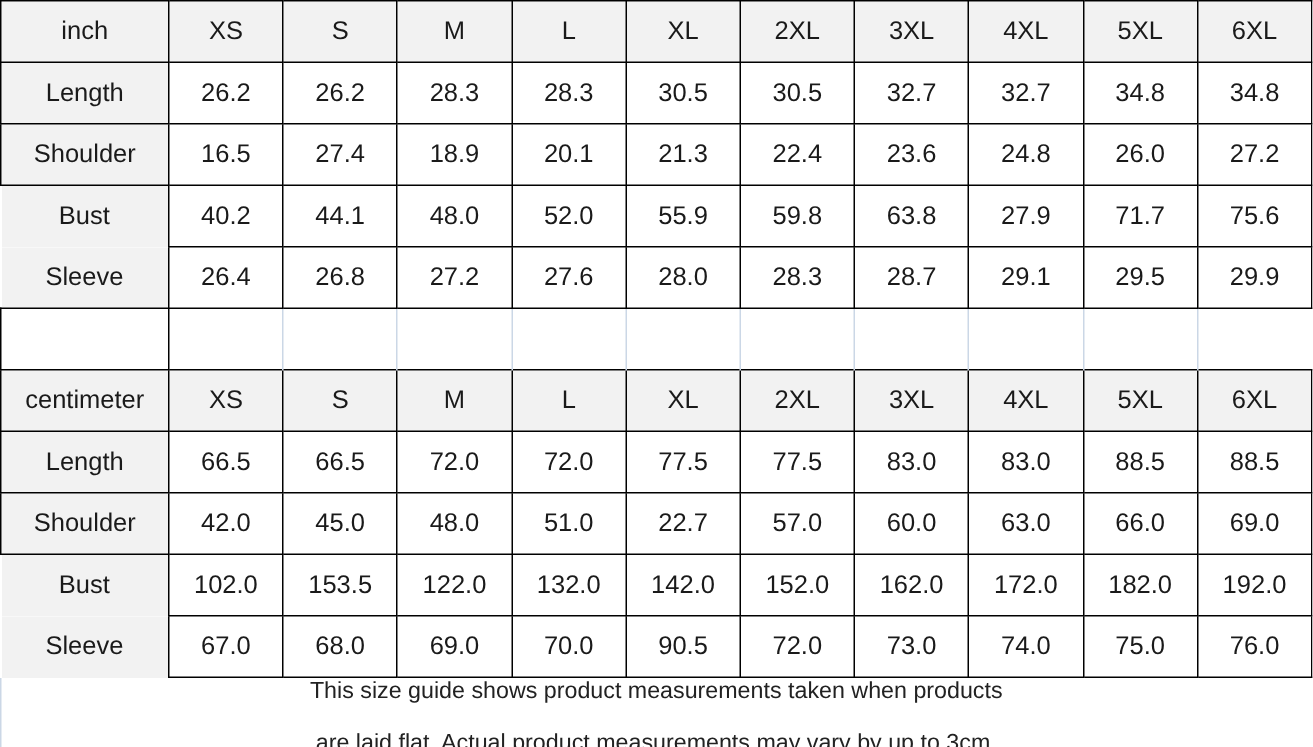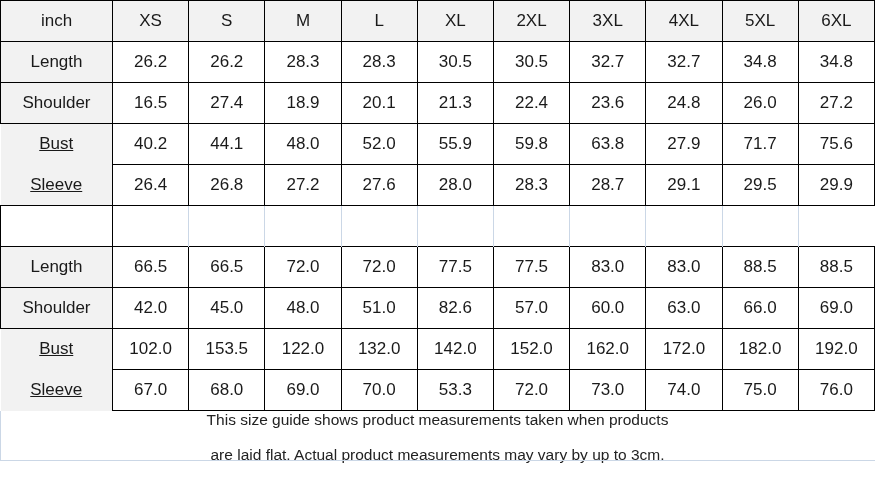--- a/index.html
+++ b/index.html
@@ -40,21 +40,20 @@
   th.size-cell {
     background: var(--header-bg, #f2f2f2);
     border: 1.5px solid var(--border, #000);
   }
   td.label-cell {
     background: var(--header-bg, #f2f2f2);
     border: 1.5px solid var(--border, #000);
   }
   td.label-cell.open {
     border: none;
-    text-decoration: underline;
   }
   td.value-cell {
     background: #ffffff;
     border: 1.5px solid var(--border, #000);
   }
   td.spacer-label {
     background: #ffffff;
     border: 1.5px solid var(--border, #000);
   }
   td.spacer-cell {
@@ -184,39 +183,52 @@
           <td class="spacer-cell"></td>
           <td class="spacer-cell"></td>
           <td class="spacer-cell"></td>
           <td class="spacer-cell"></td>
           <td class="spacer-cell"></td>
           <td class="spacer-cell"></td>
           <td class="spacer-cell"></td>
           <td class="spacer-cell"></td>
         </tr>
         <tr>
+          <th class="unit-cell">centimeter</th>
+          <th class="size-cell">XS</th>
+          <th class="size-cell">S</th>
+          <th class="size-cell">M</th>
+          <th class="size-cell">L</th>
+          <th class="size-cell">XL</th>
+          <th class="size-cell">2XL</th>
+          <th class="size-cell">3XL</th>
+          <th class="size-cell">4XL</th>
+          <th class="size-cell">5XL</th>
+          <th class="size-cell">6XL</th>
+        </tr>
+        <tr>
           <td class="label-cell">Length</td>
           <td class="value-cell">66.5</td>
           <td class="value-cell">66.5</td>
           <td class="value-cell">72.0</td>
           <td class="value-cell">72.0</td>
           <td class="value-cell">77.5</td>
           <td class="value-cell">77.5</td>
           <td class="value-cell">83.0</td>
           <td class="value-cell">83.0</td>
           <td class="value-cell">88.5</td>
           <td class="value-cell">88.5</td>
         </tr>
         <tr>
           <td class="label-cell">Shoulder</td>
           <td class="value-cell">42.0</td>
           <td class="value-cell">45.0</td>
           <td class="value-cell">48.0</td>
           <td class="value-cell">51.0</td>
-          <td class="value-cell">82.6</td>
+          <td class="value-cell">22.7</td>
           <td class="value-cell">57.0</td>
           <td class="value-cell">60.0</td>
           <td class="value-cell">63.0</td>
           <td class="value-cell">66.0</td>
           <td class="value-cell">69.0</td>
         </tr>
         <tr>
           <td class="label-cell open">Bust</td>
           <td class="value-cell">102.0</td>
           <td class="value-cell">153.5</td>
@@ -228,21 +240,21 @@
           <td class="value-cell">172.0</td>
           <td class="value-cell">182.0</td>
           <td class="value-cell">192.0</td>
         </tr>
         <tr>
           <td class="label-cell open">Sleeve</td>
           <td class="value-cell">67.0</td>
           <td class="value-cell">68.0</td>
           <td class="value-cell">69.0</td>
           <td class="value-cell">70.0</td>
-          <td class="value-cell">53.3</td>
+          <td class="value-cell">90.5</td>
           <td class="value-cell">72.0</td>
           <td class="value-cell">73.0</td>
           <td class="value-cell">74.0</td>
           <td class="value-cell">75.0</td>
           <td class="value-cell">76.0</td>
         </tr>
       </tbody>
   </table>
   <div class="note">
     <div>This size guide shows product measurements taken when products</div>

